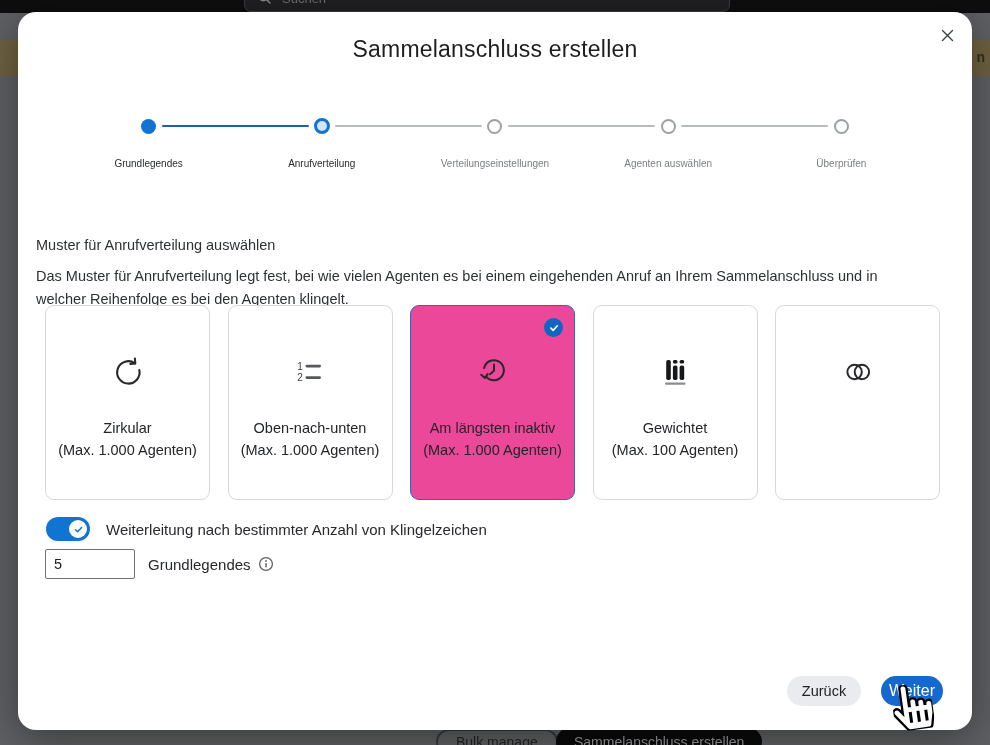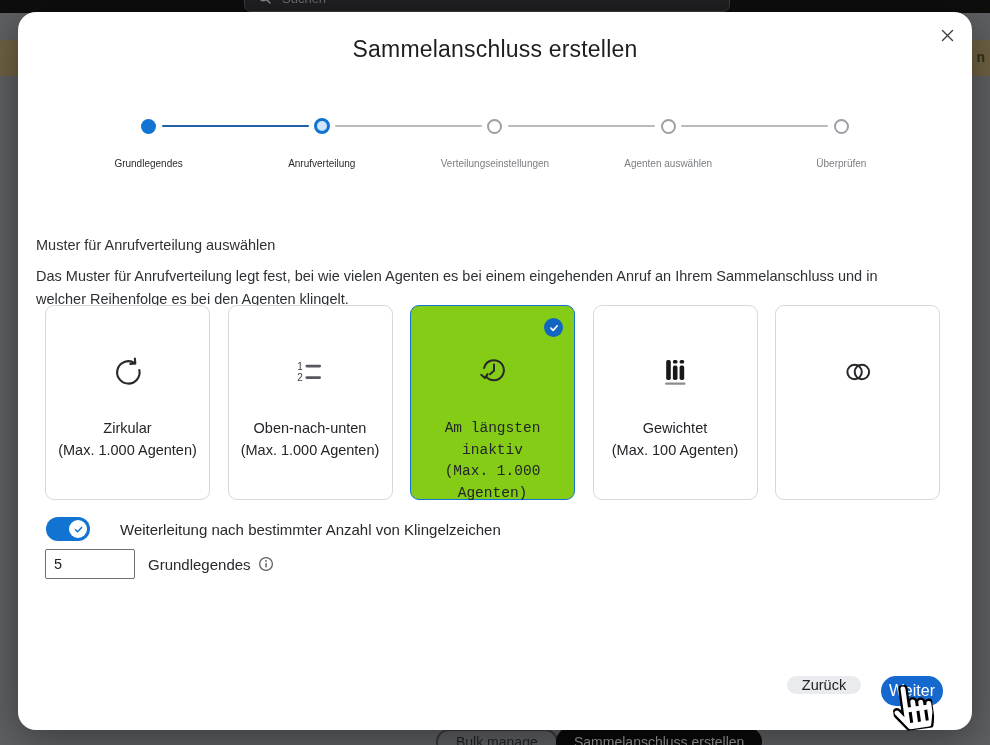--- a/index.html
+++ b/index.html
@@ -43,43 +43,43 @@
 
   
   .section-text { position:absolute; left:18px; top:222px; width:882px; font-size:14.5px;
     color:#2e3134; line-height:23px; }
   .section-text .head { margin-bottom:8px; }
 
   
   .cards { position:absolute; left:27px; top:293px; display:flex; gap:17.5px; }
   .card { position:relative; width:165px; height:195px; border:1px solid #d6d8db; border-radius:9px;
     background:#fff; cursor:pointer; }
-  .card.selected { border:1.5px solid #1173d2; background:#84cc16;font-family:Liberation Mono, monospace; }
+  .card.selected { border:1.5px solid #1173d2; background:#ec4899; }
   .card .iconwrap { position:absolute; top:48px; left:0; right:0; height:36px; display:flex;
     align-items:center; justify-content:center; }
   .card .labels { position:absolute; top:112px; left:3px; right:3px; text-align:center;
     font-size:14.5px; line-height:21.5px; color:#232528; }
   .badge { position:absolute; top:12px; right:11px; width:19px; height:19px; border-radius:50%;
     background:#1266c2; display:flex; align-items:center; justify-content:center; }
 
   
   .toggle-row { position:absolute; left:28px; top:505px; display:flex; align-items:center; height:24px; }
   .toggle { position:relative; width:44px; height:24px; border-radius:12px; background:#1173d2;
     border:none; cursor:pointer; }
   .knob { position:absolute; top:3px; left:23px; width:18px; height:18px; border-radius:50%;
     background:#fff; display:flex; align-items:center; justify-content:center; }
-  .toggle-label { margin-left:30px; font-size:15px; color:#27292c; }
+  .toggle-label { margin-left:16px; font-size:15px; color:#27292c; }
   .input-row { position:absolute; left:27px; top:537px; display:flex; align-items:center; height:30px; }
   .num-input { width:90px; height:30px; border:1px solid #6f7276; border-radius:2px; padding:0 8px;
     font-size:14.5px; color:#202124; font-family:"Liberation Sans",sans-serif; }
   .input-label { margin-left:13px; font-size:15px; color:#27292c; }
   .info { margin-left:7px; display:flex; align-items:center; }
 
   
-  .btn-back { position:absolute; left:769px; top:664px; width:74px; height:18px; border:none;
+  .btn-back { position:absolute; left:769px; top:664px; width:74px; height:30px; border:none;
     border-radius:16px; background:#e9ebee; color:#202326; font-size:14.5px; cursor:pointer;
     font-family:"Liberation Sans",sans-serif; }
   .btn-next { position:absolute; left:863px; top:664px; width:62px; height:30px; border:none;
     border-radius:16px; background:#1568cd; color:#ffffff; font-size:16px; cursor:pointer;
     font-family:"Liberation Sans",sans-serif; }
 
   .cursor { position:absolute; left:893px; top:684px; z-index:6; transform:rotate(-8deg); }
 </style>
 </head>
 <body>

